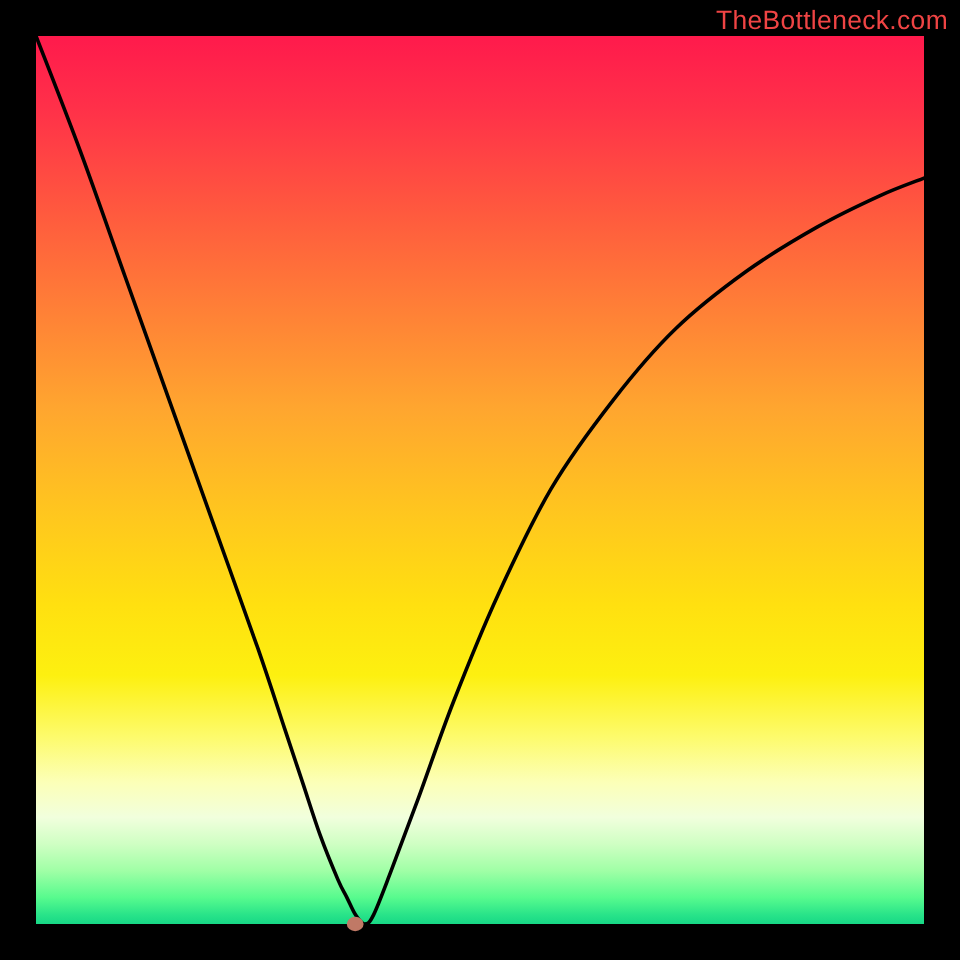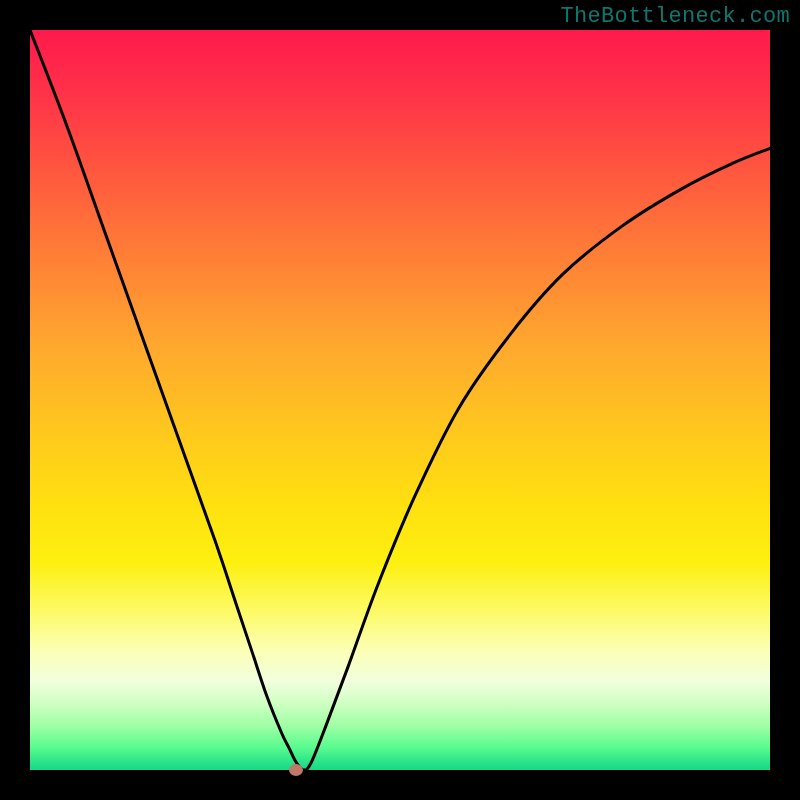--- a/index.html
+++ b/index.html
@@ -51,25 +51,24 @@
   svg.curve {
     position: absolute;
     inset: 0;
     width: 740px;
     height: 740px;
   }
   .watermark {
     position: absolute;
     top: 4px;
     right: 10px;
-    color: #0f766e;
+    color: #ef4444;
     font-size: 22px;
     font-weight: 500;
     letter-spacing: 0.3px;
-    font-family: Liberation Mono, monospace;
   }
   .marker {
     position: absolute;
     width: 14px;
     height: 12px;
     border-radius: 50%;
     background: #c07966;
     transform: translate(-50%, -50%);
   }
 </style>

